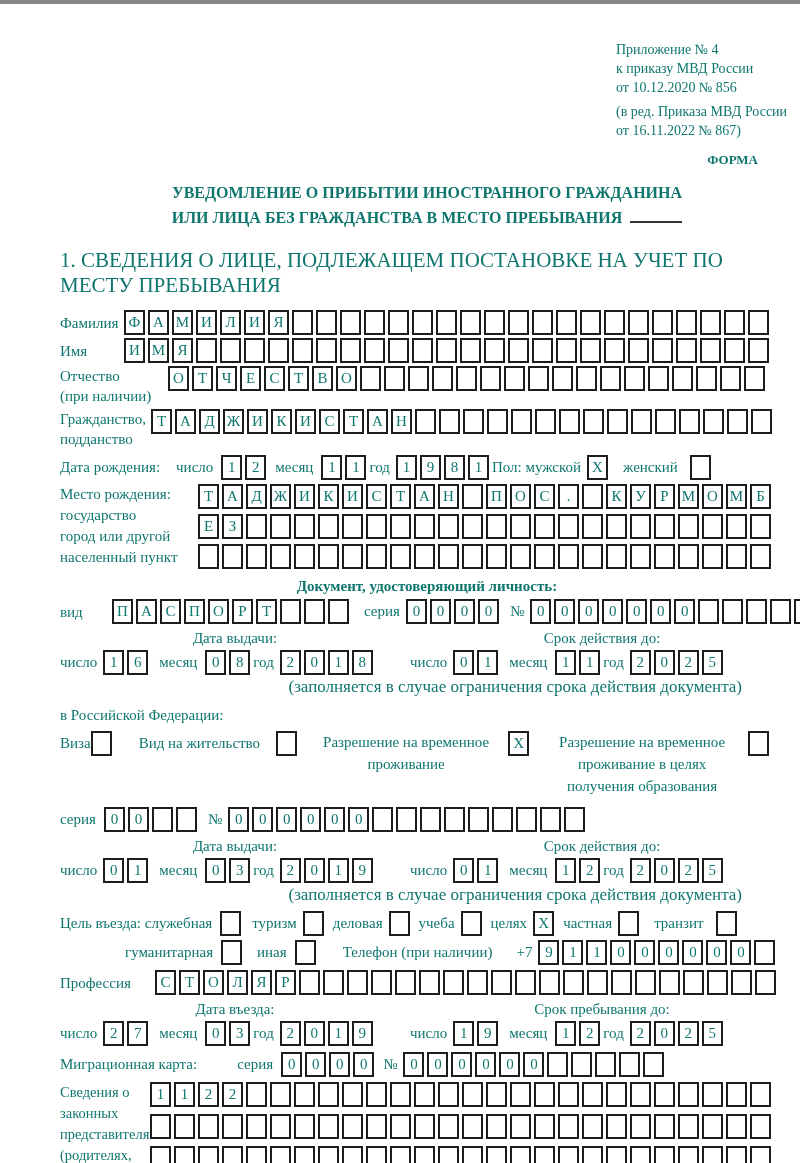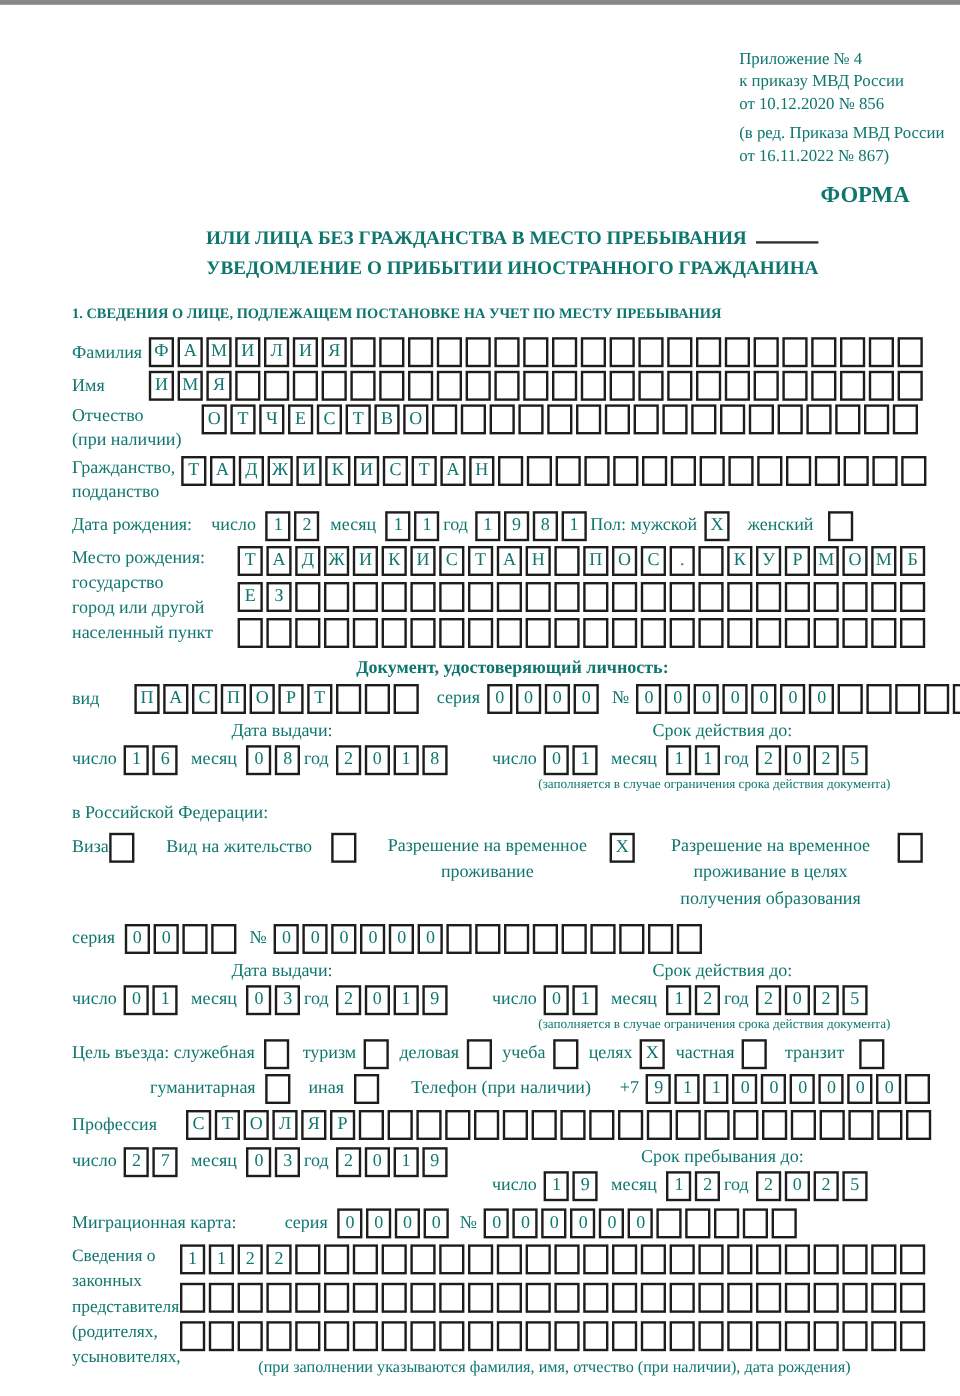--- a/index.html
+++ b/index.html
@@ -5,24 +5,24 @@
   * { margin:0; padding:0; box-sizing:border-box; }
   html,body { background:#888; }
   .page {
     position:relative; width:800px; height:1163px; margin:4px auto;
     background:#ffffff; color:#0f766e;
     font-family:"Liberation Serif","DejaVu Serif",serif;
     font-size:15px; padding:36px 6px 8px 60px; overflow:hidden;
   }
   .annex { margin-left:556px; width:186px; font-size:14px; line-height:19px; }
   .annex-note { margin-top:5px; }
-  .forma { text-align:right; padding-right:36px; font-weight:bold; margin-top:12px; font-size:19px; }
+  .forma { text-align:right; padding-right:36px; font-weight:bold; margin-top:12px; font-size:13px; }
   .title { margin-top:12px; text-align:center; font-weight:bold; font-size:16px; line-height:25px; }
   .blank-line { display:inline-block; width:52px; border-bottom:2px solid #333; margin-left:8px; height:14px; }
-  .section1 { margin-top:18px; margin-bottom:12px; font-weight:bold; font-size:12px; }
+  .section1 { margin-top:18px; margin-bottom:12px; font-weight:normal; font-size:21px; }
 
   .frow { display:flex; align-items:center; margin-bottom:3px; }
   .frow.top { align-items:flex-start; }
   .lbl { flex:0 0 auto; line-height:20px; }
   .w64 { width:64px; } .w108 { width:108px; } .w91 { width:91px; }
   .w138 { width:138px; line-height:21px; } .w52 { width:52px; } .w95 { width:95px; }
   .w90g { width:90px; line-height:21px; font-size:14.5px; }
 
   .cells { display:flex; flex:0 0 auto; }
   .cell {
@@ -36,21 +36,21 @@
   .gap12{width:12px;flex:0 0 auto;} .gap16{width:16px;flex:0 0 auto;}
   .gap24{width:24px;flex:0 0 auto;} .gap40{width:40px;flex:0 0 auto;}
 
   .doc-header { text-align:center; font-weight:bold; margin:4px 0 4px 0; }
 
   .date-two-col { display:flex; margin-top:6px; }
   .dcol-l { width:350px; flex:0 0 auto; }
   .dcol-r { flex:1 1 auto; }
   .dtitle { text-align:center; margin-bottom:3px; }
   .dline { display:flex; align-items:center; }
-  .note-right { text-align:right; padding-right:52px; font-size:11px; margin:2px 0 6px 0; }
+  .note-right { text-align:right; padding-right:52px; font-size:17px; margin:2px 0 6px 0; }
 
   .resdoc { line-height:24px; margin-top:2px; }
 
   .permits { margin-top:4px; margin-bottom:10px; }
   .permit-text { width:188px; text-align:center; line-height:22px; flex:0 0 auto; }
   .permit-text.edu { width:196px; }
 
   .purpose-row { margin-top:6px; }
   .hum-row { margin-left:65px; margin-top:4px;align-items:center; }
 
@@ -68,24 +68,24 @@
     <div>от 10.12.2020 № 856</div>
     <div class="annex-note">
       <div>(в ред. Приказа МВД России</div>
       <div>от 16.11.2022 № 867)</div>
     </div>
   </div>
 
   <div class="forma">ФОРМА</div>
 
   <div class="title">
+    <div>УВЕДОМЛЕНИЕ О ПРИБЫТИИ ИНОСТРАННОГО ГРАЖДАНИНА</div>
     <div>
       <span>ИЛИ ЛИЦА БЕЗ ГРАЖДАНСТВА В МЕСТО ПРЕБЫВАНИЯ</span><span class="blank-line"></span>
     </div>
-    <div>УВЕДОМЛЕНИЕ О ПРИБЫТИИ ИНОСТРАННОГО ГРАЖДАНИНА</div>
   </div>
 
   <div class="section1">1. СВЕДЕНИЯ О ЛИЦЕ, ПОДЛЕЖАЩЕМ ПОСТАНОВКЕ НА УЧЕТ ПО МЕСТУ ПРЕБЫВАНИЯ</div>
 
   <div class="frow">
     <span class="lbl w64">Фамилия</span>
     <span class="cells">
         <span class="cell">Ф</span>
         <span class="cell">А</span>
         <span class="cell">М</span>
@@ -660,20 +660,21 @@
         <span class="cell"></span>
         <span class="cell"></span>
         <span class="cell"></span>
         <span class="cell"></span>
         <span class="cell"></span>
       </span>
   </div>
 
   <div class="date-two-col">
     <div class="dcol-l">
+      <div class="dtitle">Дата въезда:</div>
       <div class="dline">
         <span>число</span>
           <span class="gap6"></span>
         <span class="cells">
             <span class="cell">2</span>
             <span class="cell">7</span>
           </span>
           <span class="gap8"></span>
         <span>месяц</span>
           <span class="gap8"></span>

